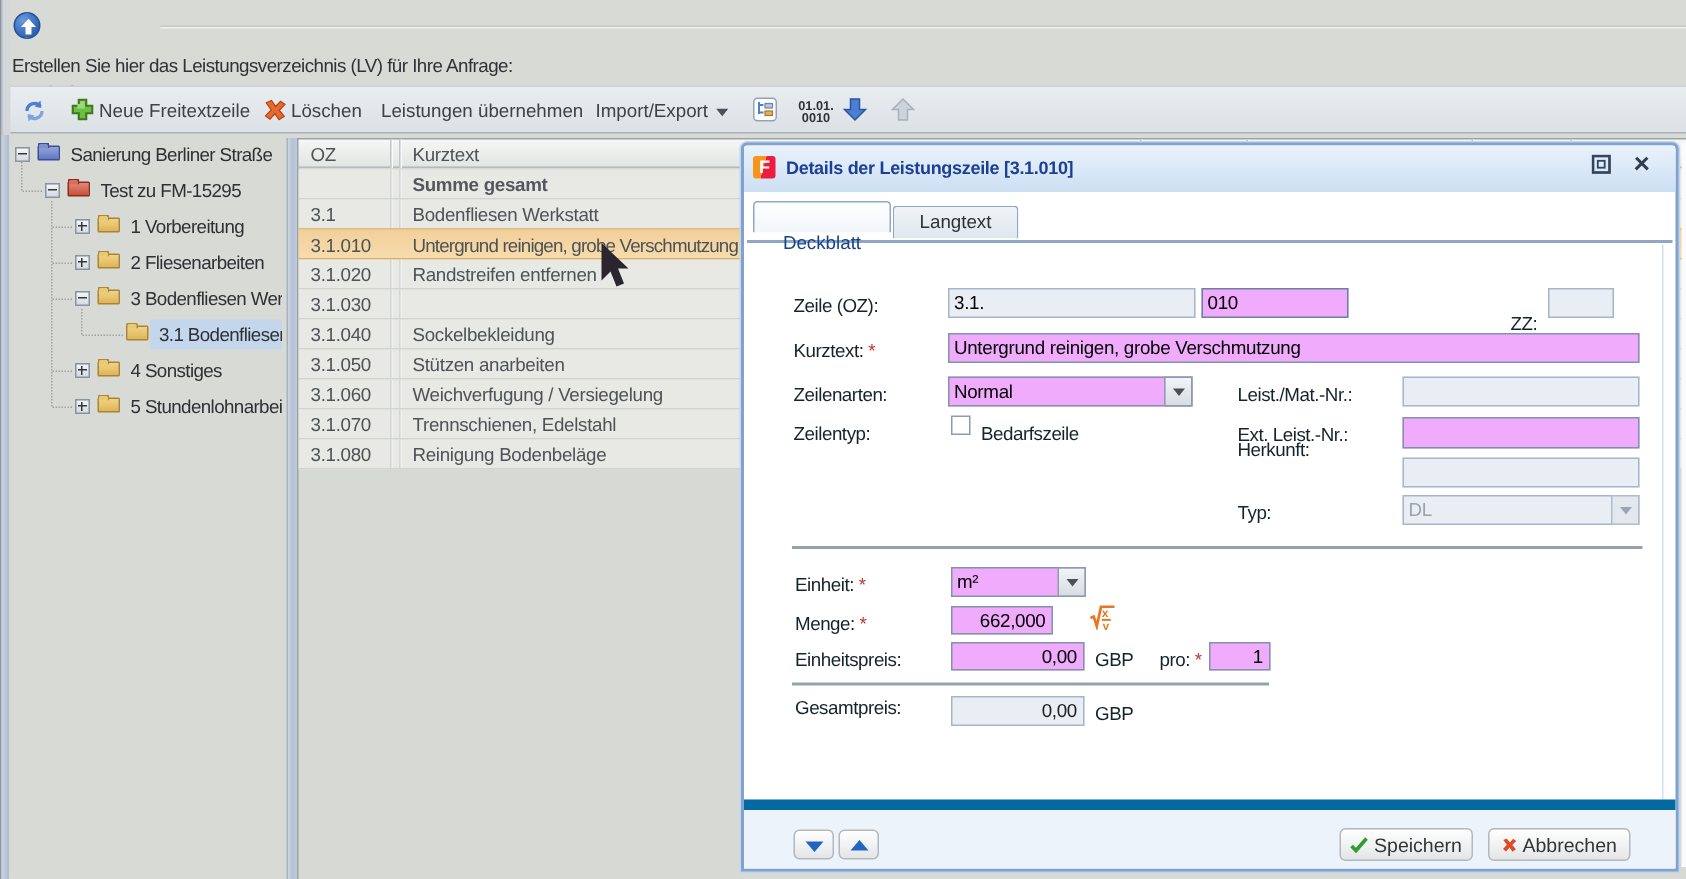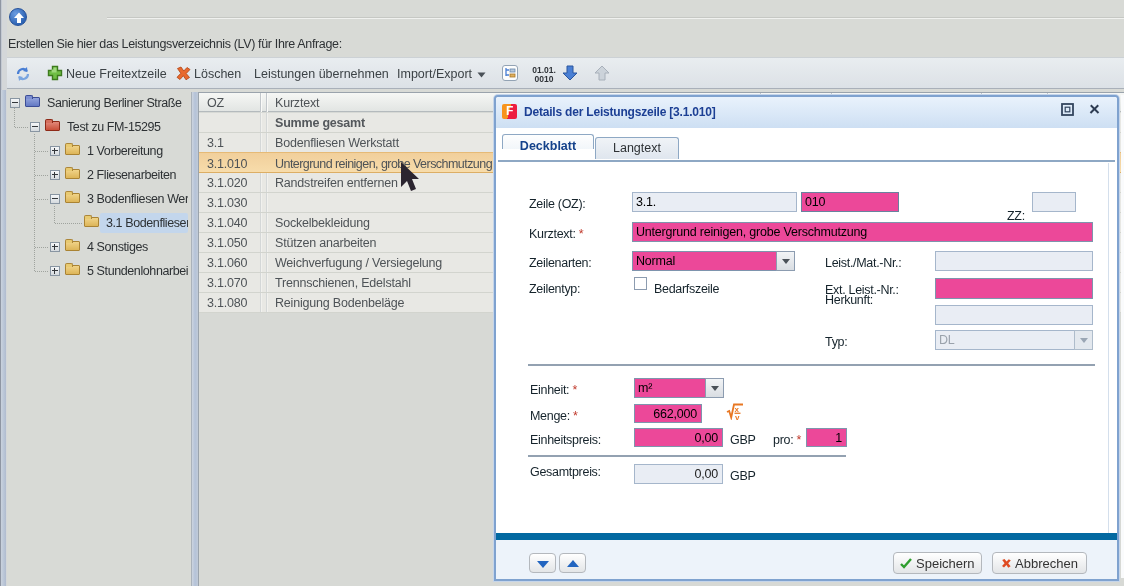--- a/index.html
+++ b/index.html
@@ -78,29 +78,29 @@
 #mtext { position:absolute; left:28px; top:8px; font-weight:bold; color:#1c3f94; font-size:12px; letter-spacing:-0.2px; }
 #mmax { position:absolute; left:565px; top:6px; width:13px; height:13px; }
 #mclose { position:absolute; left:593px; top:7px; width:11px; height:11px; }
 #mclose:before,#mclose:after { content:""; position:absolute; left:0px; top:4.3px; width:11px; height:2.4px; background:#2e3c52; }
 #mclose:before { transform:rotate(45deg); }
 #mclose:after { transform:rotate(-45deg); }
 
 
 .tab { position:absolute; border:1px solid #8ea8c4; border-bottom:none; border-radius:3px 3px 0 0; text-align:center; }
 #tab1 { left:6px; top:37px; width:92px; height:15px; background:linear-gradient(#fefefe,#f2f6fa);
-  font-weight:bold; color:#15428b; padding-top:4px; z-index:2; }
+  font-weight:normal; color:#15428b; padding-top:20px; z-index:2; }
 #tab2 { left:99px; top:40px; width:84px; height:22px; background:linear-gradient(#f0f3f7,#dfe6ee);
   color:#2e3235; padding-top:3px; }
 #tabline { position:absolute; left:2px; top:63px; width:617px; height:2px; background:#8ea8c4; }
 
 
 .lbl { position:absolute; color:#15232b; font-size:12.5px; letter-spacing:-0.3px; white-space:nowrap; }
 .req { color:#c0392b; }
-.fld { position:absolute; background:#ec4899; border:1px solid #7e94ad; font-size:12.5px; letter-spacing:-0.2px; color:#000;
+.fld { position:absolute; background:#f0abfc; border:1px solid #7e94ad; font-size:12.5px; letter-spacing:-0.2px; color:#000;
   padding:2px 3px 0 3px; white-space:nowrap; overflow:hidden; }
 .dis { background:#e9edf4; border-color:#a5b6cb; }
 .num { text-align:right; padding-right:4px; }
 .combo-btn { position:absolute; width:19px; background:linear-gradient(#f2f4f6,#d9dde2);
   border:1px solid #8c9cb0; }
 .combo-btn:before { content:""; position:absolute; left:5px; top:7px;
   border-left:4px solid transparent; border-right:4px solid transparent; border-top:5px solid #4a5158; }
 .combo-btn.dis2 { background:#e3e8ee; border-color:#aebccb; }
 .combo-btn.dis2:before { border-top-color:#9aa6b4; }
 .hsep { position:absolute; height:2px; background:#93a1b1; }

